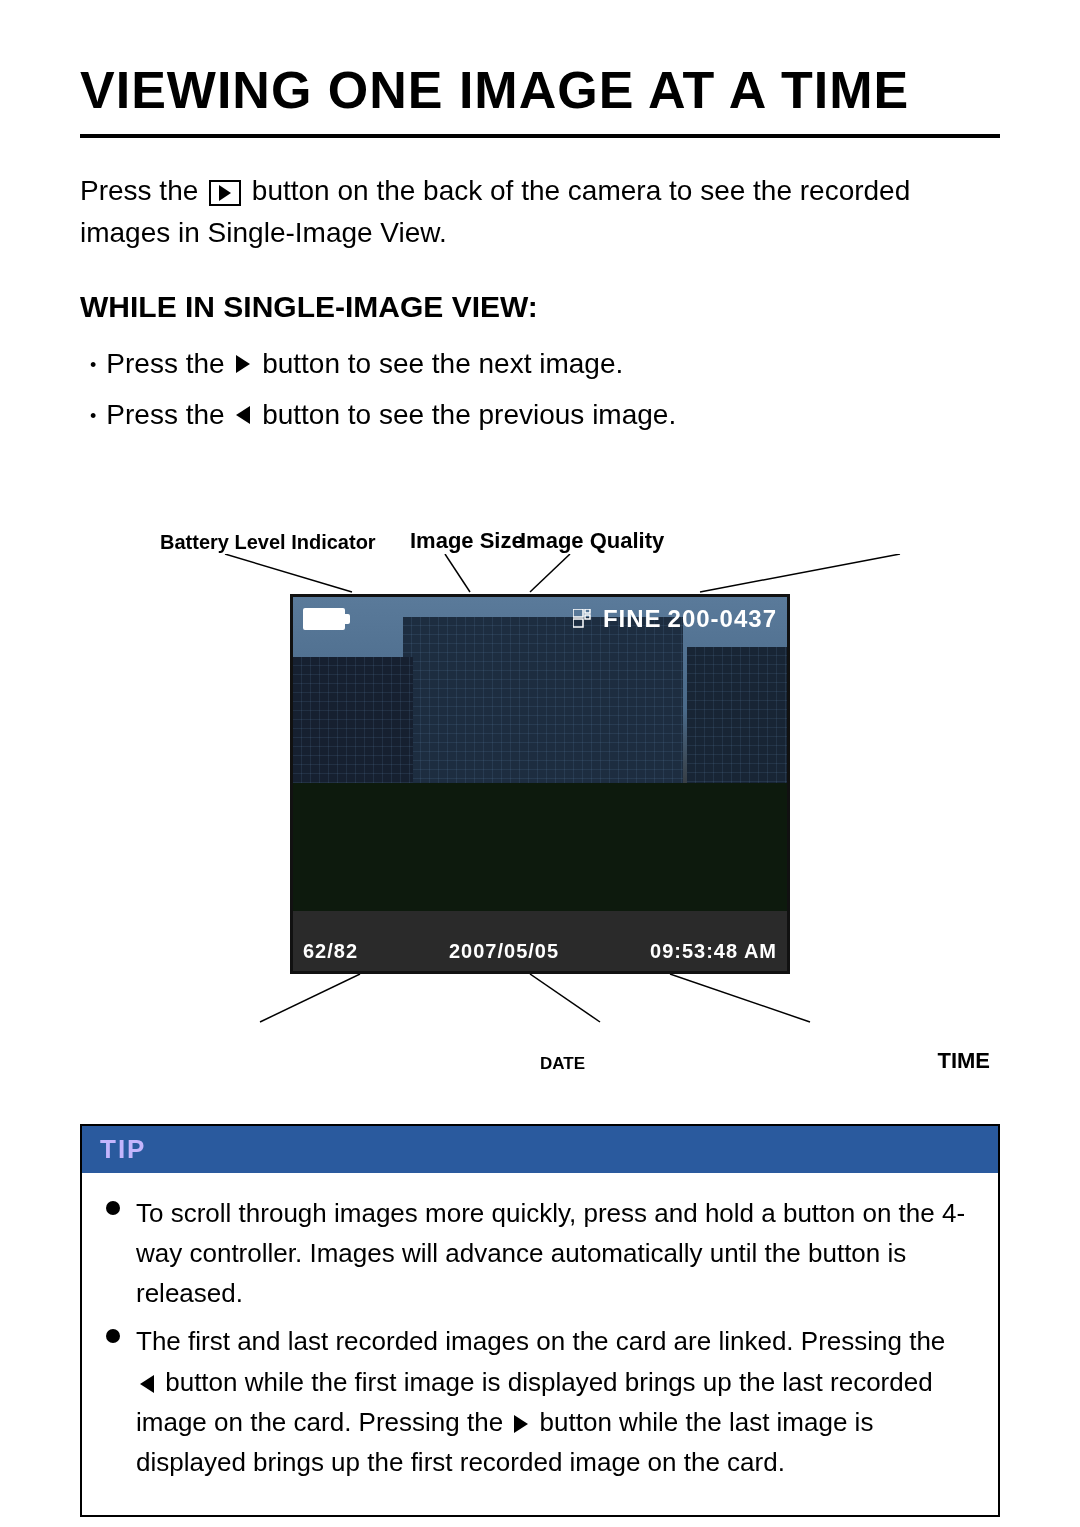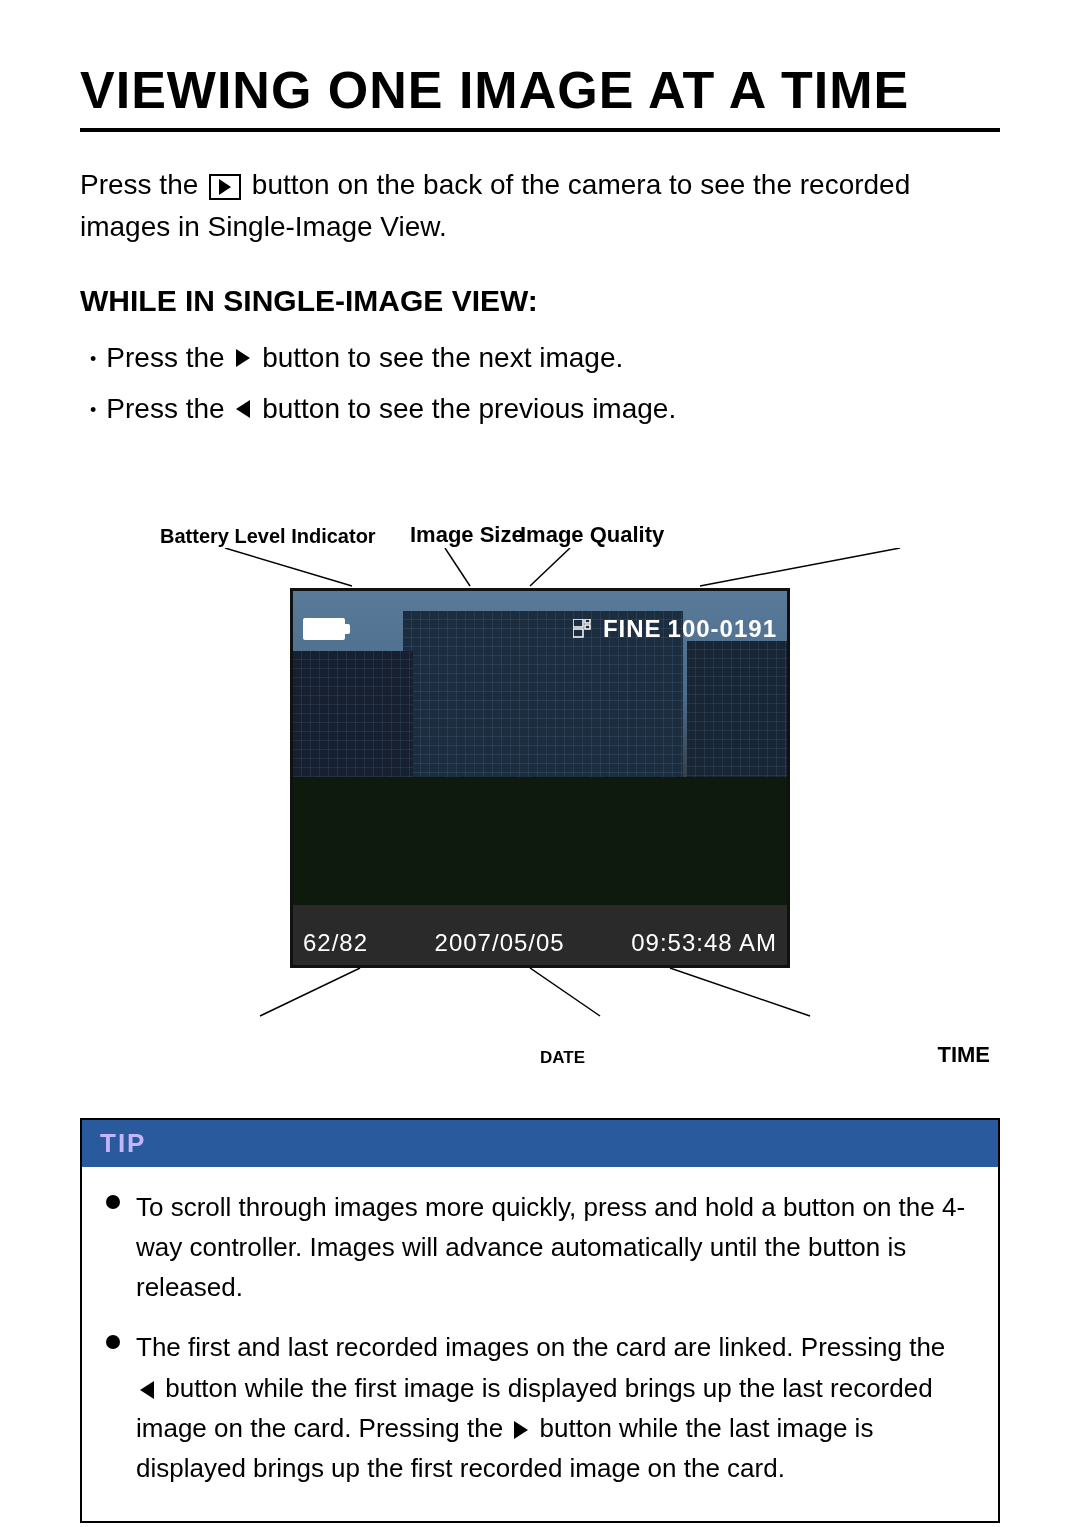--- a/index.html
+++ b/index.html
@@ -12,21 +12,21 @@
       font-size: 28px;
       color: #000000;
       padding: 60px 80px 60px 80px;
     }
 
     .page-title {
       font-size: 52px;
       font-weight: 900;
       letter-spacing: 1px;
       border-bottom: 4px solid #000;
-      padding-bottom: 8px;
+      padding-bottom: 14px;
       margin-bottom: 32px;
     }
 
     .intro-text {
       font-size: 28px;
       line-height: 1.5;
       margin-bottom: 36px;
     }
 
     .section-heading {
@@ -84,21 +84,21 @@
         to right, transparent 0px, transparent 8px, rgba(100,140,180,0.15) 8px, rgba(100,140,180,0.15) 9px
       ),
       repeating-linear-gradient(
         to bottom, transparent 0px, transparent 8px, rgba(100,140,180,0.15) 8px, rgba(100,140,180,0.15) 9px
       );
     }
 
     
     .hud-top {
       position: absolute;
-      top: 24px; left: 10px; right: 10px;
+      top: 8px; left: 10px; right: 10px;
       display: flex;
       justify-content: space-between;
       align-items: center;
     }
 
     .battery-icon {
       display: inline-block;
       width: 42px;
       height: 22px;
       border: 2.5px solid #fff;
@@ -135,22 +135,22 @@
     .hud-bottom {
       position: absolute;
       bottom: 8px; left: 10px; right: 10px;
       display: flex;
       justify-content: space-between;
       align-items: center;
     }
 
     .hud-bottom-text {
       color: #fff;
-      font-size: 24px;
-      font-weight: 400;
+      font-size: 20px;
+      font-weight: 700;
       letter-spacing: 1px;
     }
 
     
     .diagram-container {
       position: relative;
       margin: 0 0 50px 0;
     }
 
     
@@ -170,21 +170,21 @@
 
     .tip-body {
       padding: 20px 24px;
       font-size: 26px;
       line-height: 1.55;
     }
 
     .tip-bullet {
       display: flex;
       align-items: flex-start;
-      margin-bottom: 20px;
+      margin-bottom: 8px;
     }
 
     .tip-bullet:last-child {
       margin-bottom: 12px;
     }
 
     .tip-circle {
       width: 14px;
       height: 14px;
       border-radius: 50%;
@@ -316,21 +316,21 @@
 
         <div class="hud-top-right">
 
           <svg width="24" height="20" viewBox="0 0 24 20">
             <rect x="0" y="0" width="10" height="8" fill="none" stroke="white" stroke-width="1.5"></rect>
             <rect x="12" y="0" width="5" height="4" fill="none" stroke="white" stroke-width="1.5"></rect>
             <rect x="12" y="6" width="5" height="4" fill="none" stroke="white" stroke-width="1.5"></rect>
             <rect x="0" y="10" width="10" height="8" fill="none" stroke="white" stroke-width="1.5"></rect>
           </svg>
           <span class="hud-top-text">FINE</span>
-          <span class="hud-top-text">100-0191</span>
+          <span class="hud-top-text">200-0437</span>
         </div>
       </div>
 
       <div class="hud-bottom">
         <span class="hud-bottom-text">62/82</span>
         <span class="hud-bottom-text">2007/05/05</span>
         <span class="hud-bottom-text">09:53:48 AM</span>
       </div>
     </div>
   </div>

